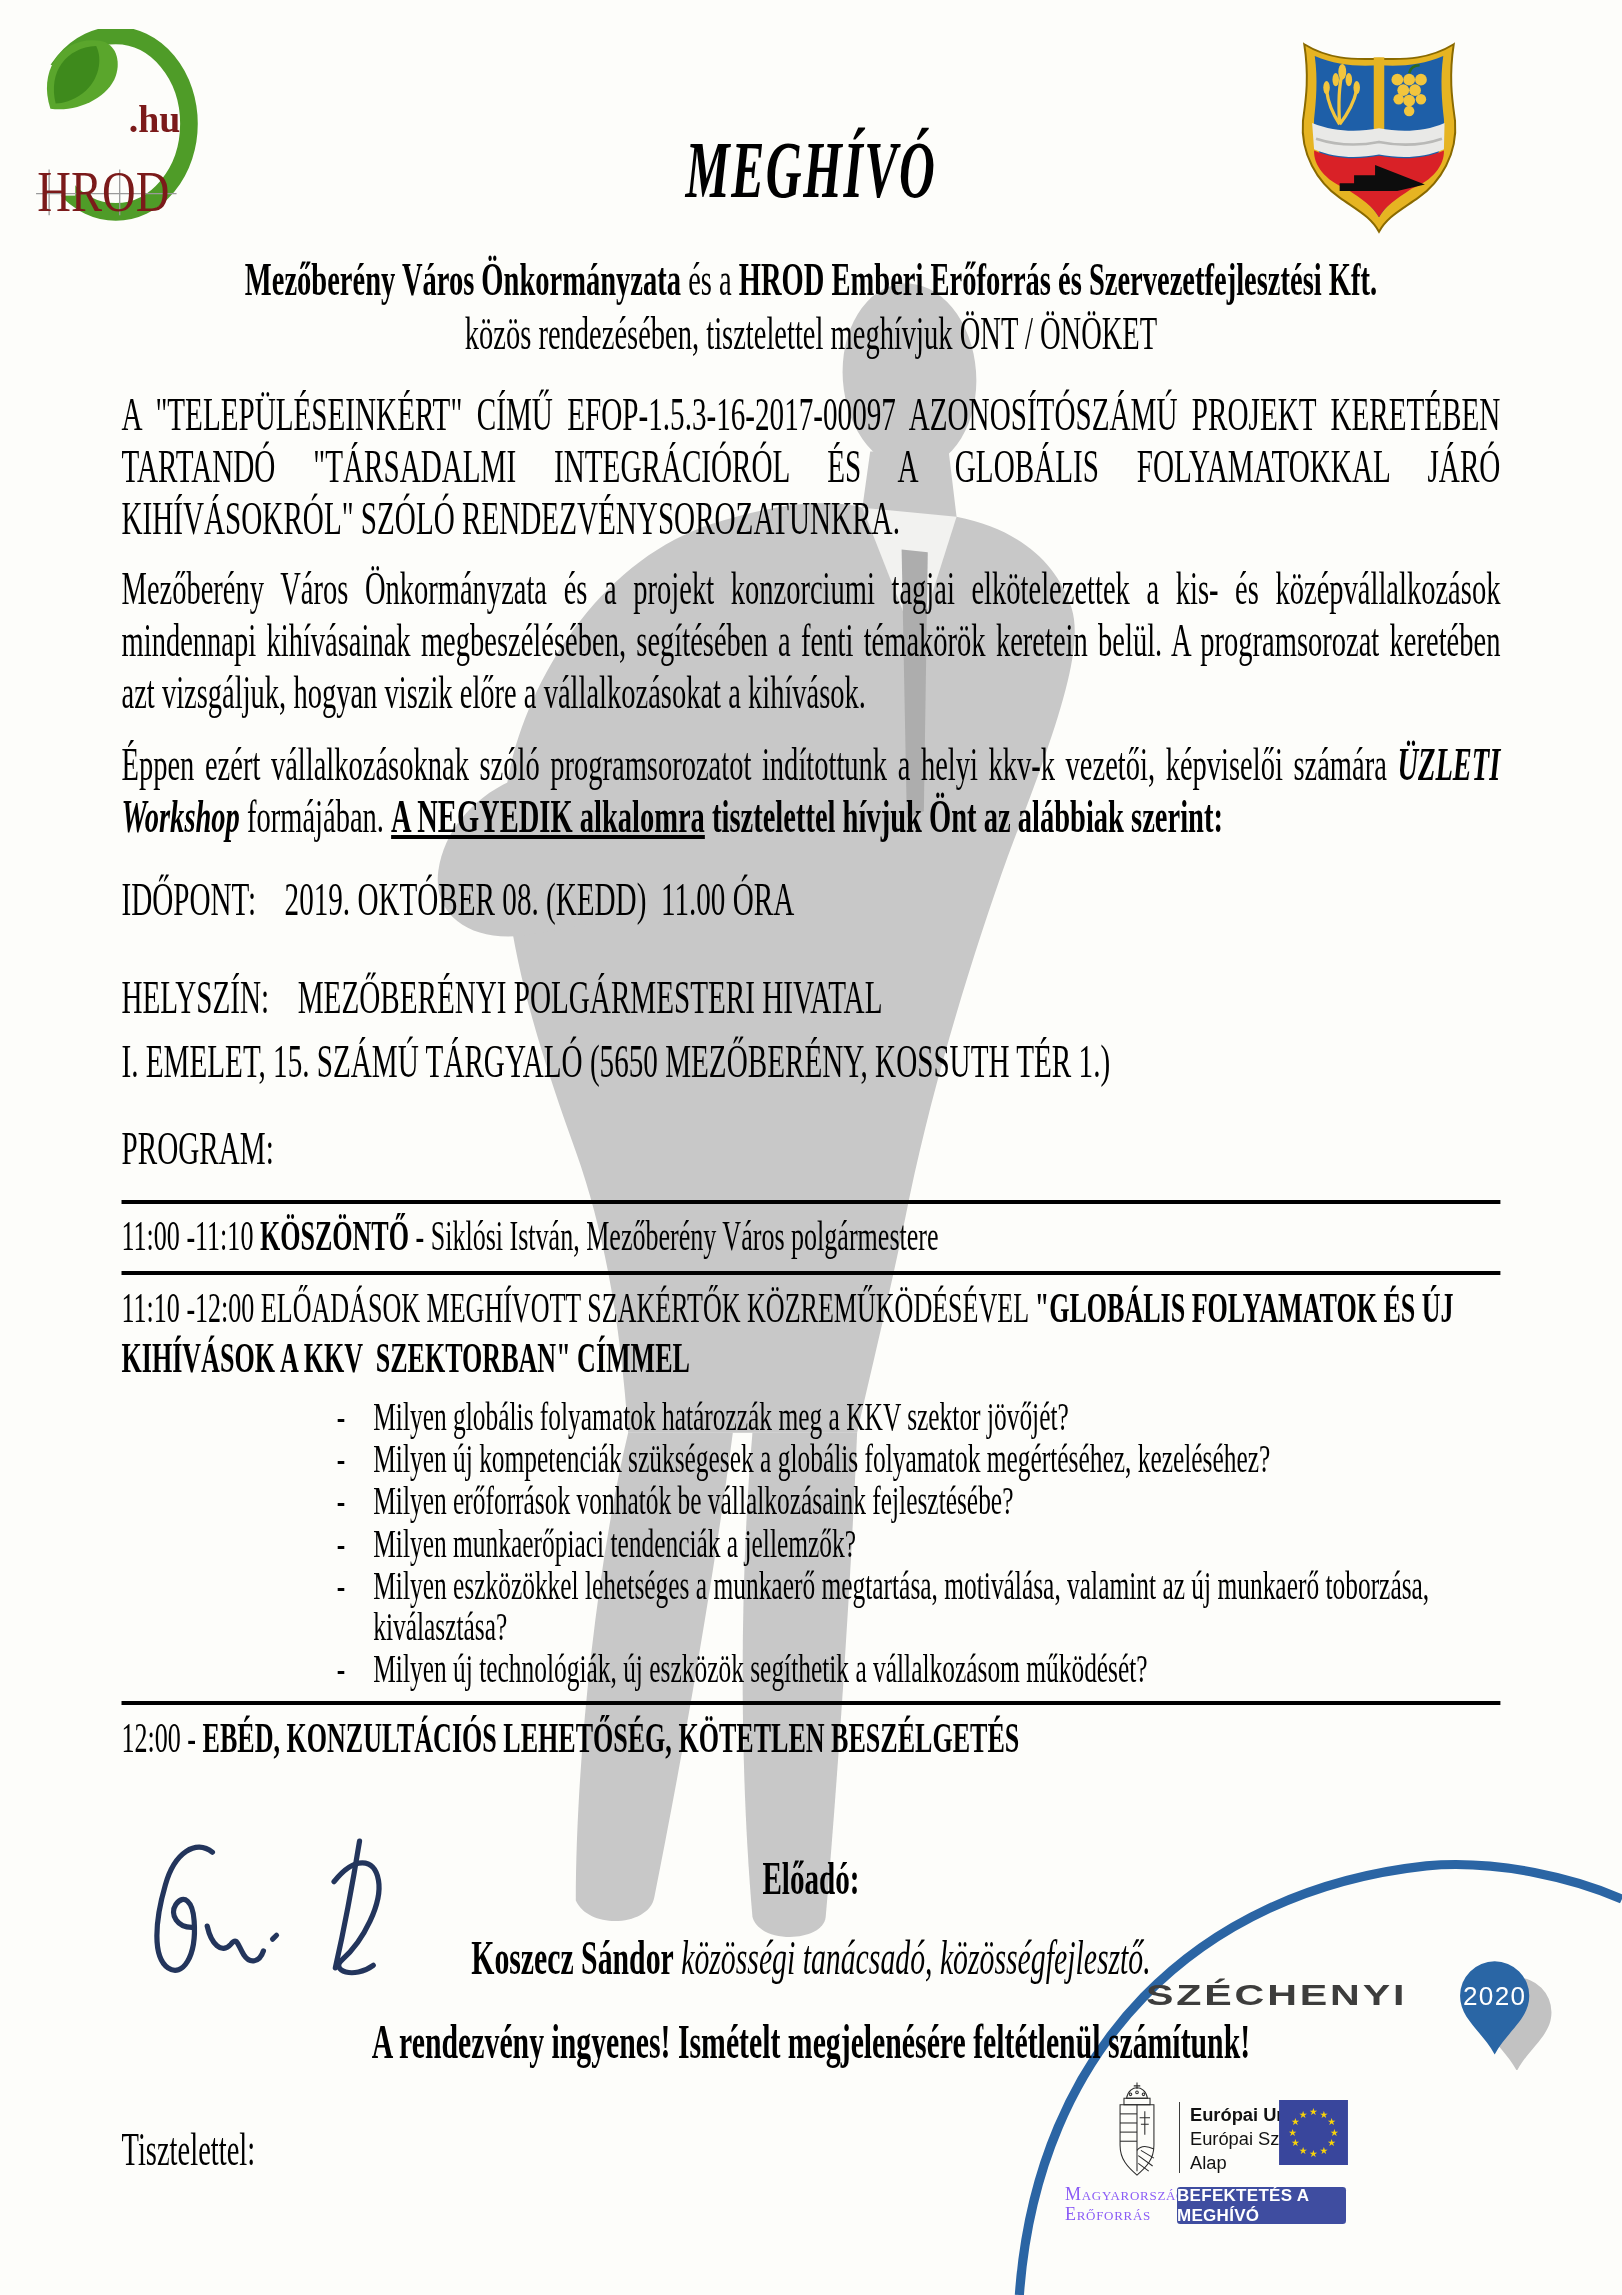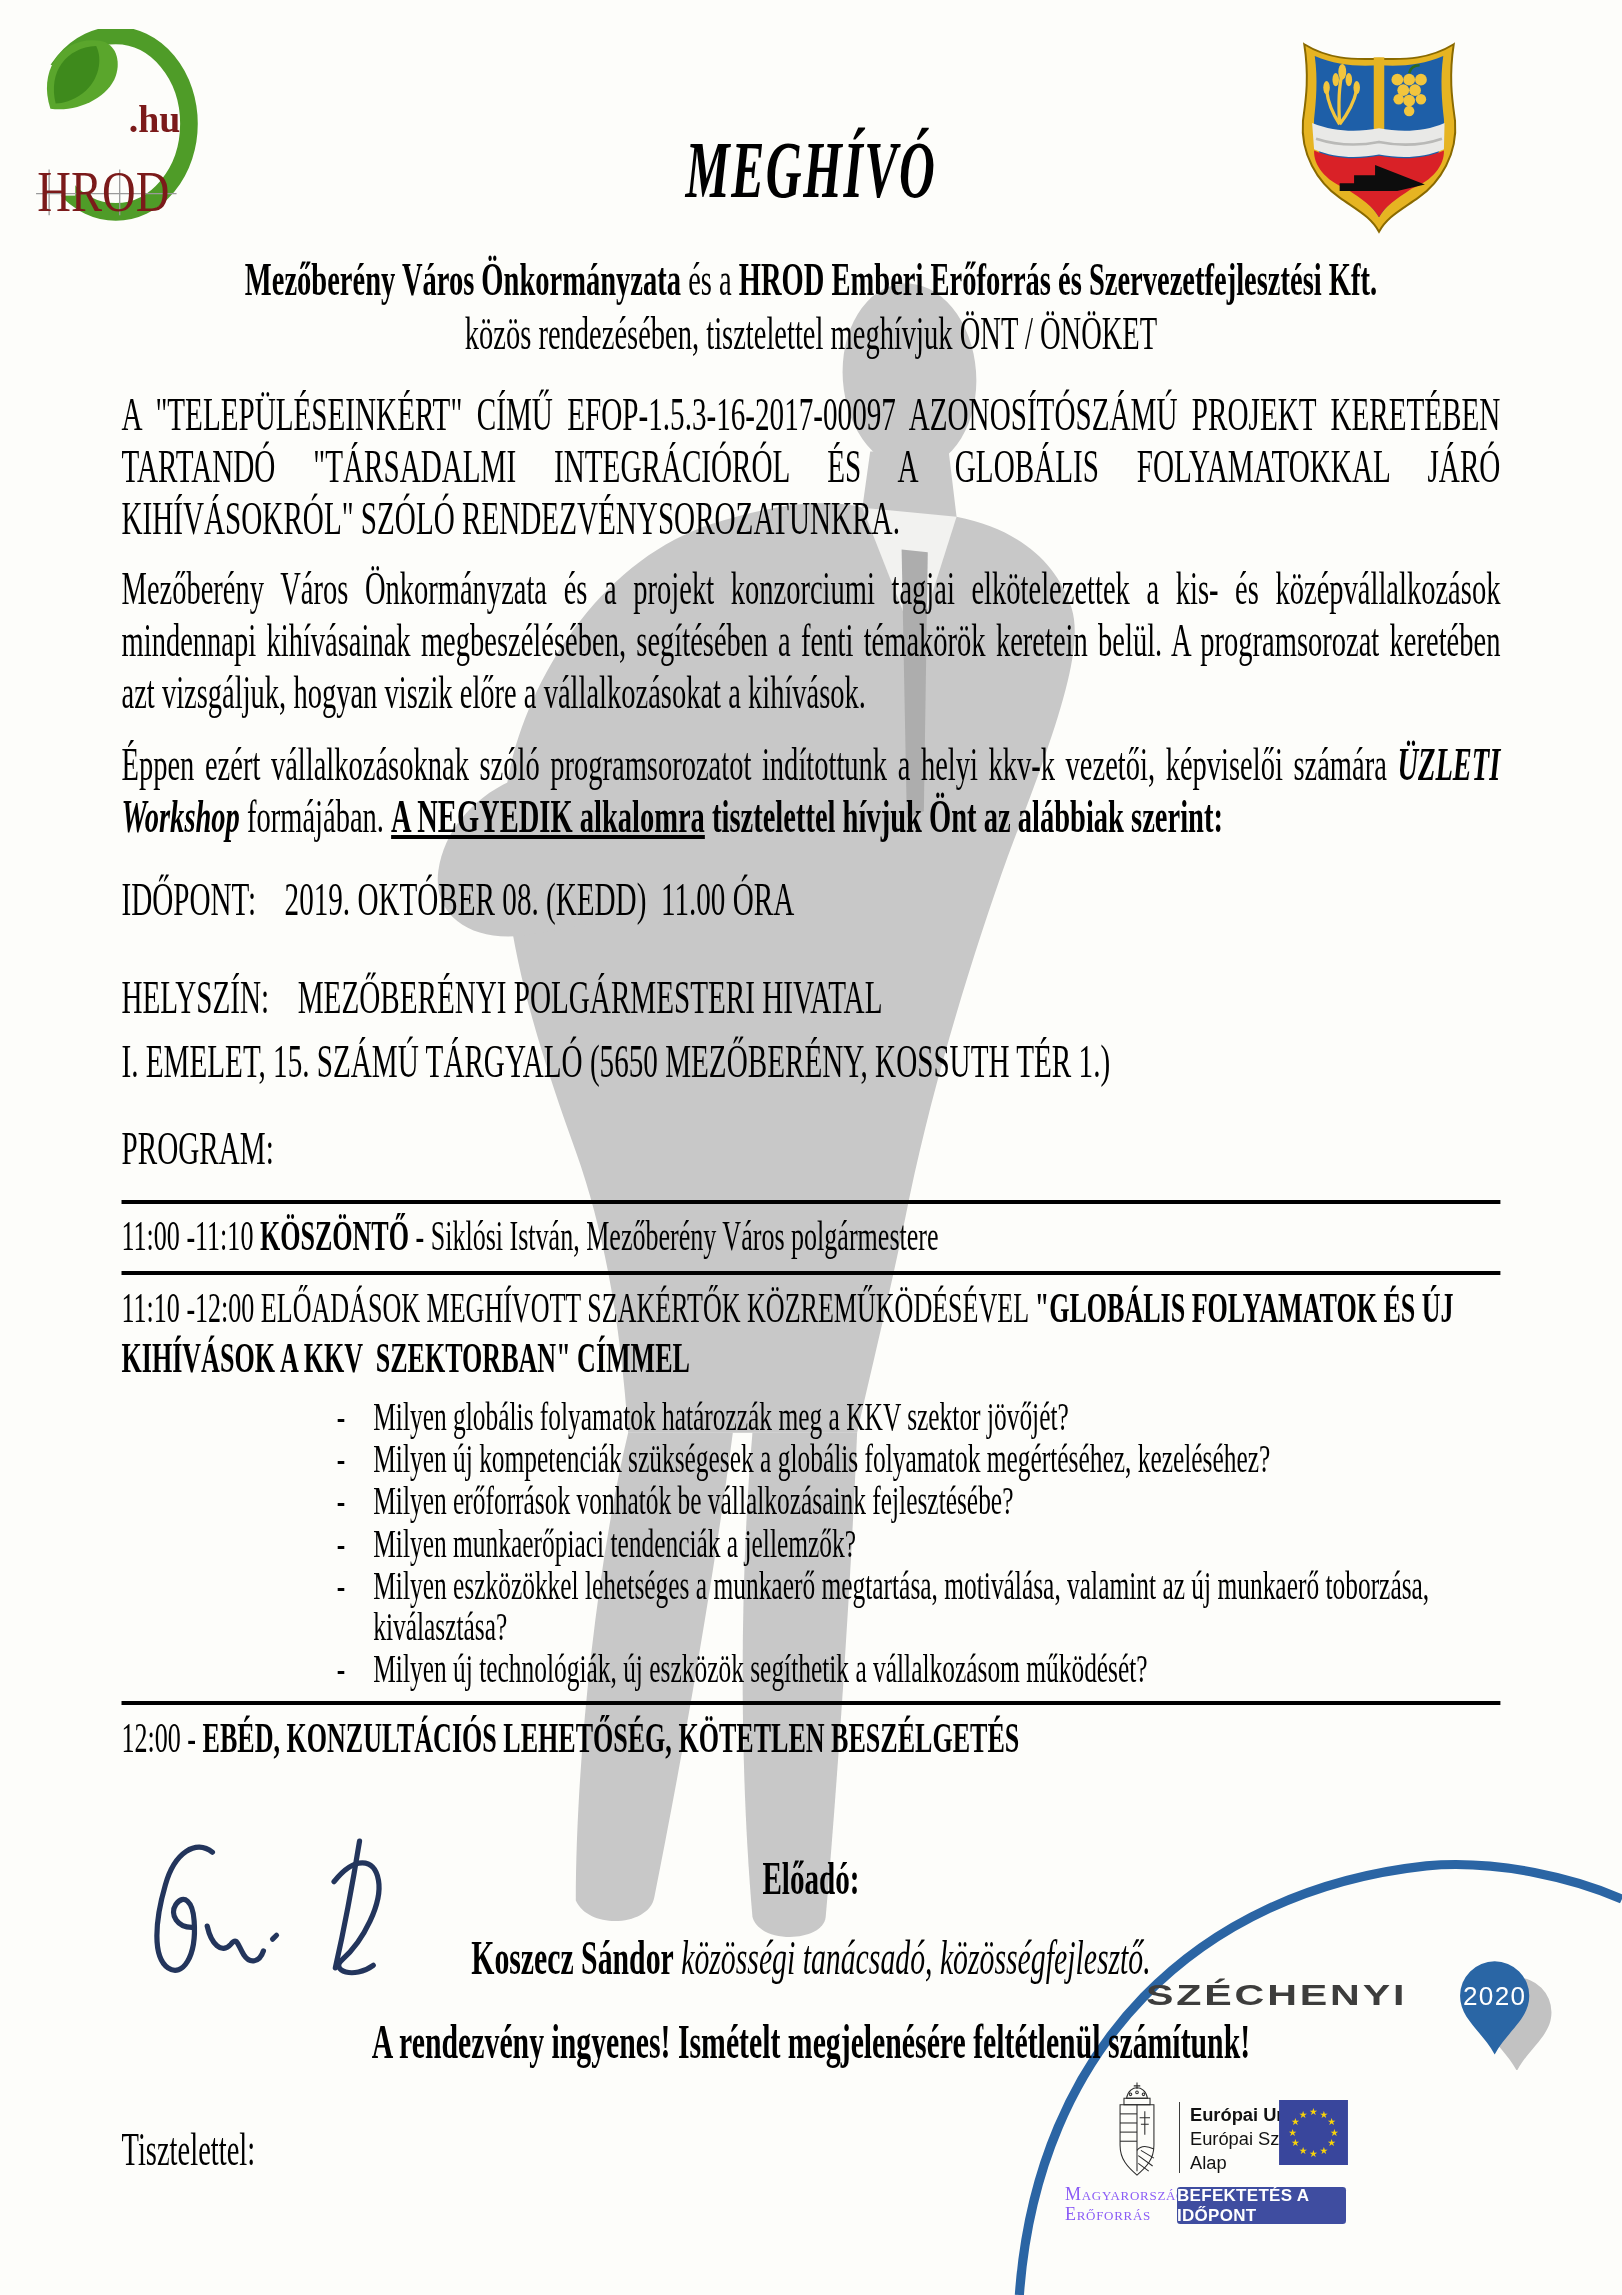--- a/index.html
+++ b/index.html
@@ -285,14 +285,14 @@
       <text x="69" y="83">★</text>
     <text x="53" y="87">★</text>
       <text x="37" y="83">★</text>
       <text x="25" y="71">★</text>
     <text x="21" y="55">★</text>
       <text x="25" y="39">★</text>
       <text x="37" y="27">★</text>
   </g>
 </svg>
 
-<div class="abs banner">BEFEKTETÉS A IDŐPONT</div>
+<div class="abs banner">BEFEKTETÉS A MEGHÍVÓ</div>
 
 
 </body></html>

